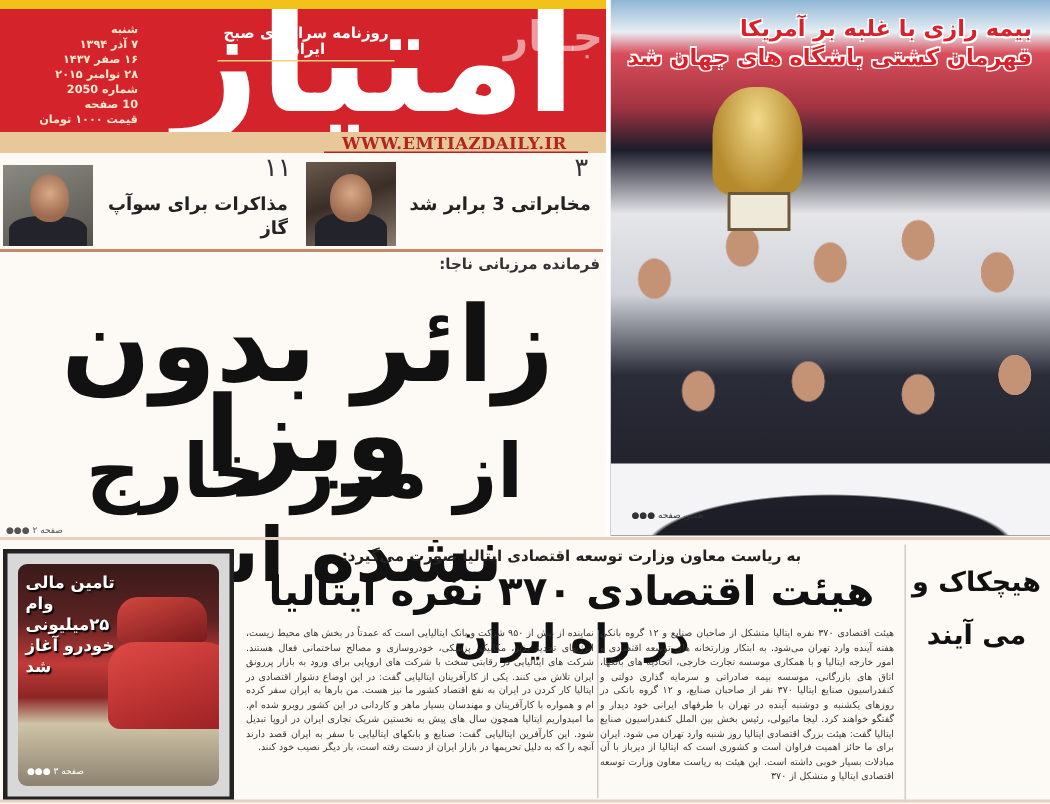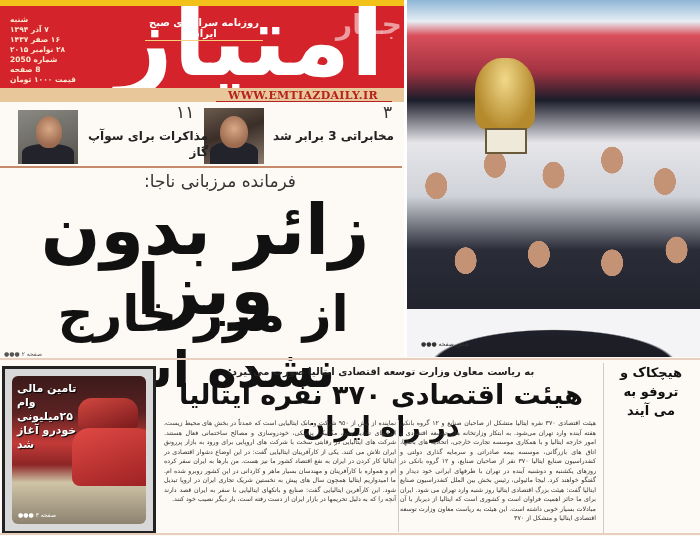--- a/index.html
+++ b/index.html
@@ -7,34 +7,34 @@
   body { font-family: "DejaVu Sans", sans-serif; position: relative; }
   .abs { position: absolute; }
 
   
   #topbar { left: 0; top: 0; width: 404px; height: 6px; background: #f2c21b; }
   #masthead { left: 0; top: 6px; width: 404px; height: 82px; background: #d4232a; overflow: hidden; }
   #tanbar { left: 0; top: 88px; width: 404px; height: 14px; background: #e8c79a; }
   #logo { position: absolute; right: 20px; top: -14px; font-family: "DejaVu Sans", sans-serif; font-weight: bold; font-size: 98px; color: #ffffff; letter-spacing: -4px; line-height: 1; direction: rtl; }
   #logo-ghost { position: absolute; right: 2px; top: 2px; font-weight: bold; font-size: 28px; color: rgba(255,255,255,0.55); direction: rtl; }
   #tagline { position: absolute; left: 145px; top: 11px; width: 118px; font-size: 10px; font-weight: bold; color: #fff; text-align: center; border-bottom: 1px solid #f6d07a; direction: rtl; padding-bottom: 1px; }
-  #dateinfo { position: absolute; left: 10px; top: 9px; width: 82px; font-size: 7.5px; line-height: 10px; color: #ffe9d0; font-weight: bold; text-align: left; direction: rtl; }
+  #dateinfo { position: absolute; left: 10px; top: 9px; width: 82px; font-size: 7.5px; line-height: 10px; color: #ffe9d0; font-weight: bold; text-align: right; direction: rtl; }
   #website { left: 228px; top: 89px; font-family: "DejaVu Serif", serif; font-weight: bold; font-size: 11px; color: #b5221f; letter-spacing: 0.3px; }
   #web-rule { left: 216px; top: 101px; width: 176px; height: 1px; background: #b5221f; }
 
   
   .teaser-num { font-family: "DejaVu Sans", sans-serif; font-size: 17px; color: #333; font-weight: normal; }
   .teaser-text { font-size: 12px; font-weight: bold; color: #222; line-height: 16px; text-align: right; direction: rtl; }
   .photo { background: linear-gradient(160deg, #6b5a4d 0%, #3a2e28 45%, #8c7b6e 100%); overflow: hidden; }
   .photo .face { position: absolute; border-radius: 50% 50% 45% 45%; background: radial-gradient(circle at 50% 40%, #d9a886, #9b6a4f 70%); }
   .photo .suit { position: absolute; background: #23232b; border-radius: 40% 40% 0 0; }
   .rule-h { height: 2px; background: #c48a6a; }
 
   
-  #kicker { left: 40px; top: 171px; width: 360px; text-align: center; font-size: 17px; font-weight: normal; color: #333; direction: rtl; }
+  #kicker { left: 40px; top: 171px; width: 360px; font-size: 10px; font-weight: bold; color: #333; direction: rtl; }
   #headline1 { left: 10px; top: 200px; width: 390px; text-align: center; font-size: 70px; font-weight: 700; color: #111; direction: rtl; line-height: 60px; letter-spacing: -1px; }
   #headline2 { left: 6px; top: 286px; width: 394px; text-align: center; font-size: 50px; font-weight: 900; color: #111; direction: rtl; line-height: 56px; letter-spacing: -1px; }
   .pageref { font-size: 6px; color: #555; direction: rtl; }
 
   
   #sports-photo { left: 404px; top: 0; width: 296px; height: 357px; overflow: hidden; border-left: 3px solid #fff;
     background: linear-gradient(180deg, #8fb6d6 0%, #e7eef4 6%, #d94e5a 10%, #a33342 20%, #1c1d2b 28%, #e6e6ea 40%, #cfd2d8 55%, #2a2c38 70%, #1b1c24 100%); }
   #sports-photo .crowd { position: absolute; left: 0; right: 0; bottom: 0; height: 60%; background:
       radial-gradient(ellipse 18px 22px at 10% 20%, #c49274 60%, transparent 62%),
       radial-gradient(ellipse 18px 22px at 30% 10%, #c49274 60%, transparent 62%),
@@ -64,80 +64,84 @@
 
   #italy-kicker { left: 166px; top: 366px; width: 430px; text-align: center; font-size: 10px; font-weight: bold; color: #222; direction: rtl; }
   #italy-headline { left: 166px; top: 379px; width: 430px; text-align: center; font-size: 27px; font-weight: 900; color: #111; direction: rtl; line-height: 32px; letter-spacing: -0.5px; }
   .col-text { font-size: 6.3px; line-height: 9.5px; color: #333; text-align: justify; direction: rtl; }
   #italy-col1 { left: 400px; top: 418px; width: 196px; }
   #italy-col2 { left: 164px; top: 418px; width: 232px; }
   #col-divider { left: 398px; top: 420px; width: 1px; height: 112px; background: #ccc; }
 
   #side-col { left: 603px; top: 363px; width: 95px; height: 172px; border-left: 1px solid #ccc; text-align: center; direction: rtl; }
   #side-col .big { font-size: 14px; font-weight: 900; color: #111; line-height: 20px; }
-  #side-col .big2 { font-size: 13px; font-weight: 900; color: #111; line-height: 19px; }
+  #side-col .big2 { font-size: 18px; font-weight: 900; color: #111; line-height: 19px; margin-top: 16px; }
   #side-col .pageref { display: block; text-align: left; padding-left: 6px; margin: 1px 0 4px; }
   #bottom-line { left: 0; top: 533px; width: 700px; height: 2px; background: #e9cfc0; }
 </style>
 </head>
 <body>
 
 <div class="abs" id="topbar"></div>
 <div class="abs" id="masthead">
   <div id="logo-ghost">جــار</div>
   <div id="logo">امتیاز</div>
   <div id="tagline">روزنامه سراسری صبح ایران</div>
   <div id="dateinfo">
     <div>شنبه</div>
     <div>۷ آذر ۱۳۹۴</div>
     <div>۱۶ صفر ۱۴۳۷</div>
     <div>۲۸ نوامبر ۲۰۱۵</div>
     <div>شماره 2050</div>
-    <div>8 صفحه</div>
+    <div>10 صفحه</div>
     <div>قیمت ۱۰۰۰ تومان</div>
   </div>
 </div>
 <div class="abs" id="tanbar"></div>
 <div class="abs" id="website">WWW.EMTIAZDAILY.IR</div>
 <div class="abs" id="web-rule"></div>
 
 <div class="abs teaser-num" style="left:383px;top:102px;">۳</div>
 <div class="abs teaser-num" style="left:176px;top:102px;">۱۱</div>
 
 <div class="abs" style="left:204px;top:108px;width:196px;height:58px;">
   <div class="abs photo" style="left:0;top:0;width:60px;height:56px;">
     <div class="suit" style="left:6px;top:34px;width:48px;height:24px;"></div>
     <div class="face" style="left:16px;top:8px;width:28px;height:32px;"></div>
   </div>
   <div class="abs teaser-text" style="left:64px;top:20px;width:126px;">
     <div>مخابراتی 3 برابر شد</div>
   </div>
 </div>
 
-<div class="abs" style="left:16px;top:108px;width:196px;height:58px;">
+<div class="abs" style="left:0;top:108px;width:196px;height:58px;">
   <div class="abs photo" style="left:2px;top:2px;width:60px;height:54px;background:linear-gradient(160deg,#8a8a82,#55524a);">
     <div class="suit" style="left:4px;top:34px;width:52px;height:22px;"></div>
     <div class="face" style="left:18px;top:6px;width:26px;height:32px;"></div>
   </div>
   <div class="abs teaser-text" style="left:68px;top:20px;width:124px;">
     <div>مذاکرات برای سوآپ گاز</div>
   </div>
 </div>
 <div class="abs rule-h" style="left:0;top:166px;width:402px;"></div>
 
 <div class="abs" id="kicker">فرمانده مرزبانی ناجا:</div>
 <div class="abs" id="headline1">زائر بدون ویزا</div>
 <div class="abs" id="headline2">از مرز خارج نشده است</div>
 <div class="abs pageref" style="left:4px;top:350px;">صفحه ۲ ●●●</div>
 
 <div class="abs" id="sports-photo">
   <div class="crowd"></div>
   <div id="trophy"></div>
   <div id="trophy-base"></div>
   <div id="banner"></div>
+  <div id="sports-title">
+    <div>بیمه رازی با غلبه بر آمریکا</div>
+    <div>قهرمان کشتی باشگاه های جهان شد</div>
+  </div>
   <div id="photo-credit">همین صفحه ●●●</div>
 </div>
 
 <div class="abs" id="bottom-rule"></div>
 
 <div class="abs" id="car-box">
   <div id="car-img">
     <div id="car-body2"></div>
     <div id="car-body"></div>
     <div id="car-caption">تامین مالی وام ۲۵میلیونی خودرو آغاز شد</div>
@@ -147,18 +151,17 @@
 
 <div class="abs" id="italy-kicker">به ریاست معاون وزارت توسعه اقتصادی ایتالیا صورت می‌گیرد:</div>
 <div class="abs" id="italy-headline">هیئت اقتصادی ۳۷۰ نفره ایتالیا در راه ایران</div>
 <div class="abs col-text" id="italy-col1">هیئت اقتصادی ۳۷۰ نفره ایتالیا متشکل از صاحبان صنایع و ۱۲ گروه بانکی هفته آینده وارد تهران می‌شود. به ابتکار وزارتخانه های توسعه اقتصادی و امور خارجه ایتالیا و با همکاری موسسه تجارت خارجی، اتحادیه های بانکها، اتاق های بازرگانی، موسسه بیمه صادراتی و سرمایه گذاری دولتی و کنفدراسیون صنایع ایتالیا ۳۷۰ نفر از صاحبان صنایع، و ۱۲ گروه بانکی در روزهای یکشنبه و دوشنبه آینده در تهران با طرفهای ایرانی خود دیدار و گفتگو خواهند کرد. لیجا مائیولی، رئیس بخش بین الملل کنفدراسیون صنایع ایتالیا گفت: هیئت بزرگ اقتصادی ایتالیا روز شنبه وارد تهران می شود. ایران برای ما حائز اهمیت فراوان است و کشوری است که ایتالیا از دیرباز با آن مبادلات بسیار خوبی داشته است. این هیئت به ریاست معاون وزارت توسعه اقتصادی ایتالیا و متشکل از ۳۷۰</div>
 <div class="abs" id="col-divider"></div>
 <div class="abs col-text" id="italy-col2">نماینده از بیش از ۹۵۰ شرکت و بانک ایتالیایی است که عمدتاً در بخش های محیط زیست، انرژیهای تجدید پذیر، مکانیک، پزشکی، خودروسازی و مصالح ساختمانی فعال هستند. شرکت های ایتالیایی در رقابتی سخت با شرکت های اروپایی برای ورود به بازار پررونق ایران تلاش می کنند. یکی از کارآفرینان ایتالیایی گفت: در این اوضاع دشوار اقتصادی در ایتالیا کار کردن در ایران به نفع اقتصاد کشور ما نیز هست. من بارها به ایران سفر کرده ام و همواره با کارآفرینان و مهندسان بسیار ماهر و کاردانی در این کشور روبرو شده ام. ما امیدواریم ایتالیا همچون سال های پیش به نخستین شریک تجاری ایران در اروپا تبدیل شود. این کارآفرین ایتالیایی گفت: صنایع و بانکهای ایتالیایی با سفر به ایران قصد دارند آنچه را که به دلیل تحریمها در بازار ایران از دست رفته است، بار دیگر نصیب خود کنند.</div>
 
 <div class="abs" id="side-col">
   <div>
     <div class="big2">هیچکاک و</div>
-    <div class="big2">تروفو به</div>
     <div class="big2">می آیند</div>
 
   </div>
 </div>
 <div class="abs" id="bottom-line"></div>
 
 </body></html>

